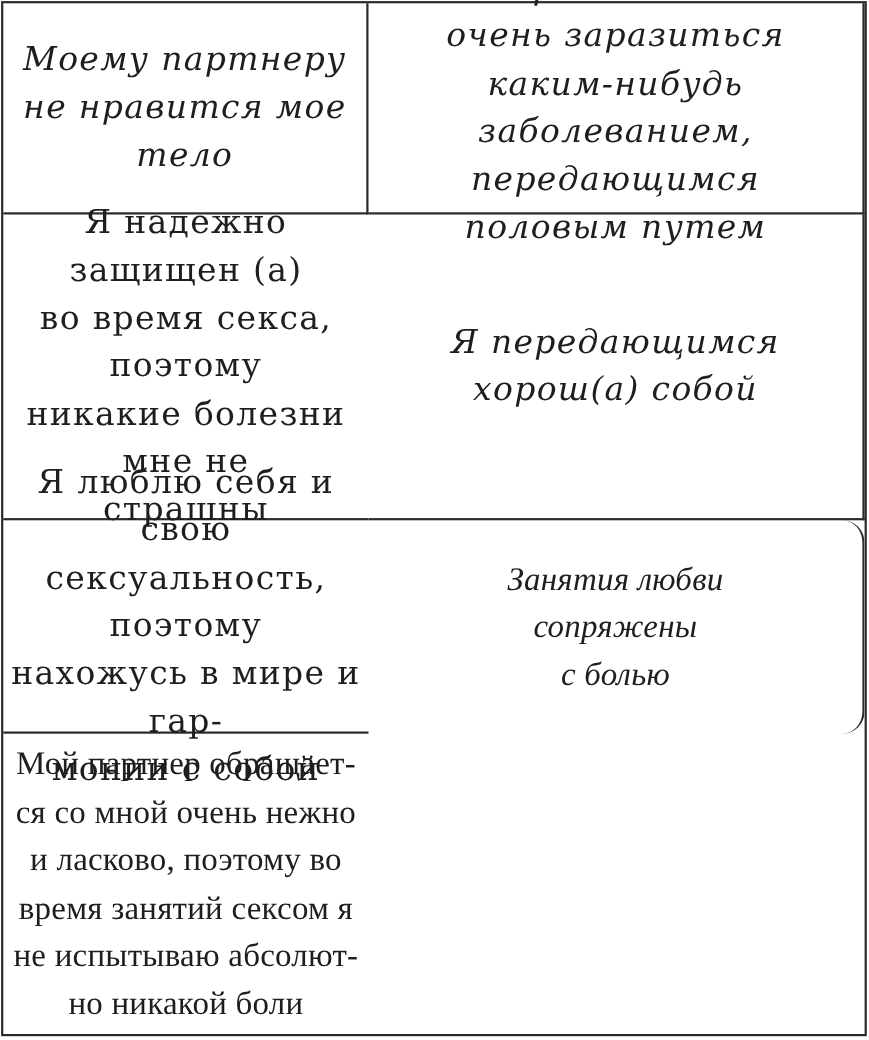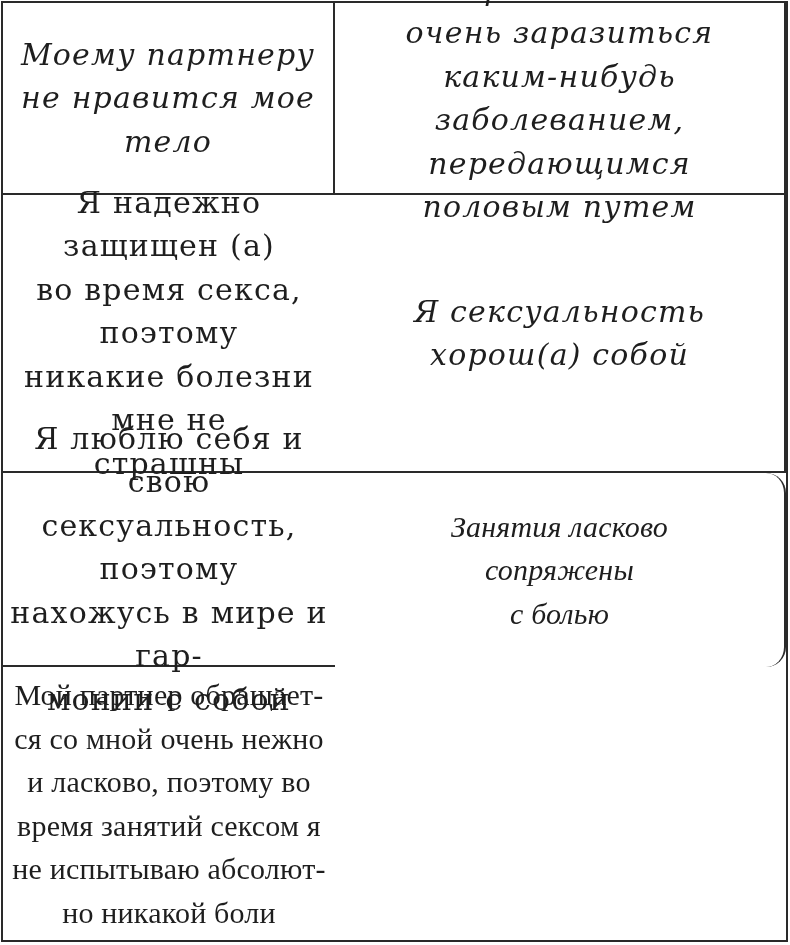--- a/index.html
+++ b/index.html
@@ -41,28 +41,28 @@
 очень заразиться
 каким-нибудь
 заболеванием,
 передающимся
 половым путем</div>
   <div class="cell row-sep">Я надежно защищен (а)
 во время секса, поэтому
 никакие болезни мне не
 страшны</div>
 
-  <div class="cell l row-sep">Я сексуальность
+  <div class="cell l row-sep">Я передающимся
 хорош(а) собой</div>
   <div class="cell row-sep">Я люблю себя и свою
 сексуальность, поэтому
 нахожусь в мире и гар-
 монии с собой</div>
 
-  <div class="cell l narrow">Занятия ласково
+  <div class="cell l narrow">Занятия любви
 сопряжены
 с болью</div>
   <div class="cell narrow">Мой партнер обращает-
 ся со мной очень нежно
 и ласково, поэтому во
 время занятий сексом я
 не испытываю абсолют-
 но никакой боли</div>
 </div>
 

